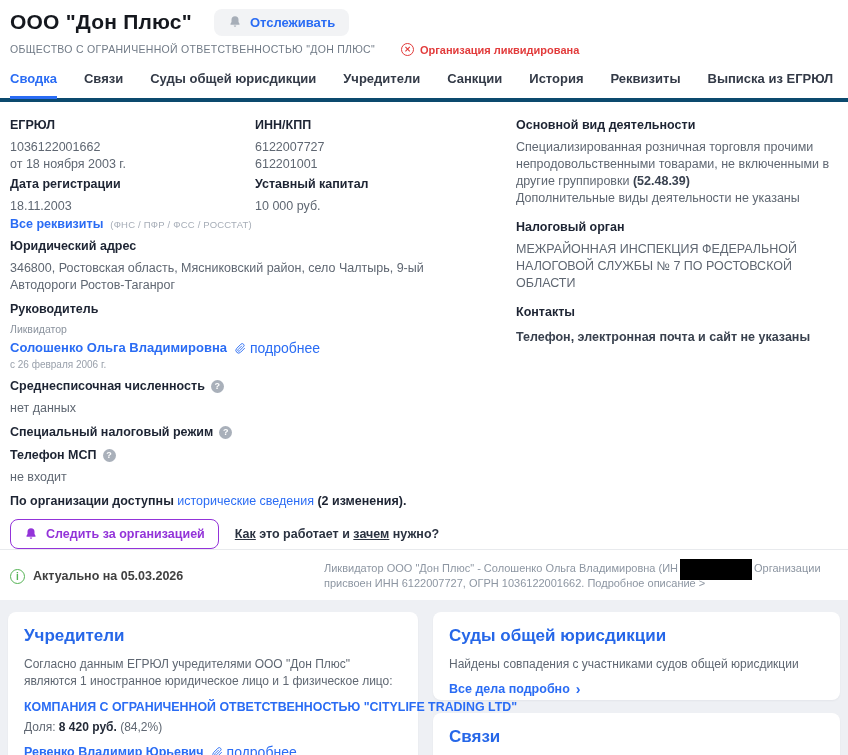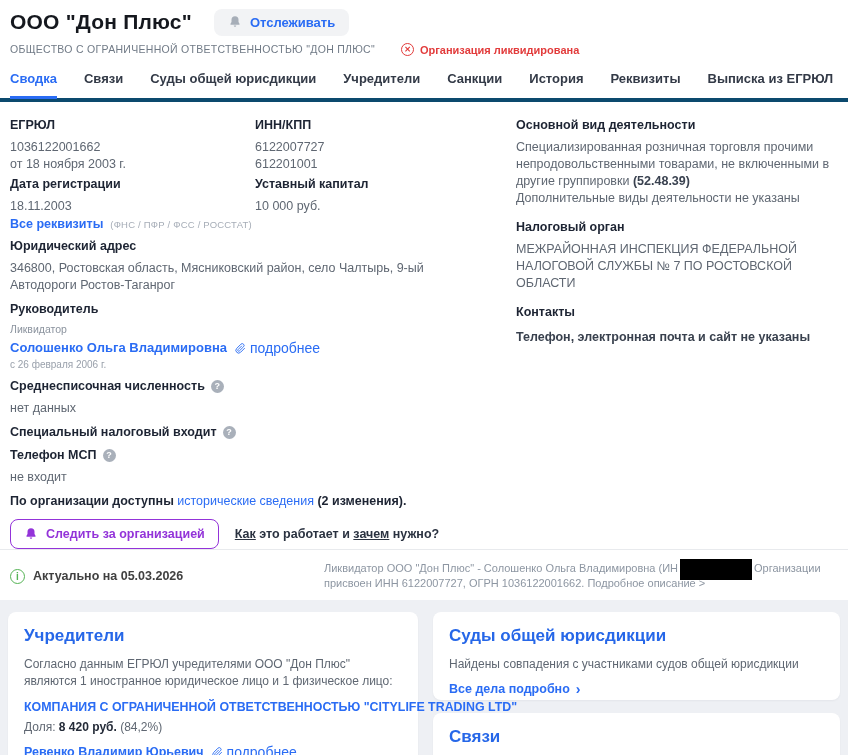--- a/index.html
+++ b/index.html
@@ -186,21 +186,21 @@
       <div class="blk">
         <div class="field-label">
           <span>Среднесписочная численность</span>
           <span class="help-dot">?</span>
         </div>
         <div class="field-value">нет данных</div>
       </div>
 
       <div class="blk">
         <div class="field-label">
-          <span>Специальный налоговый входит</span>
+          <span>Специальный налоговый режим</span>
           <span class="help-dot">?</span>
         </div>
       </div>
 
       <div class="blk">
         <div class="field-label">
           <span>Телефон МСП</span>
           <span class="help-dot">?</span>
         </div>
         <div class="field-value">не входит</div>

